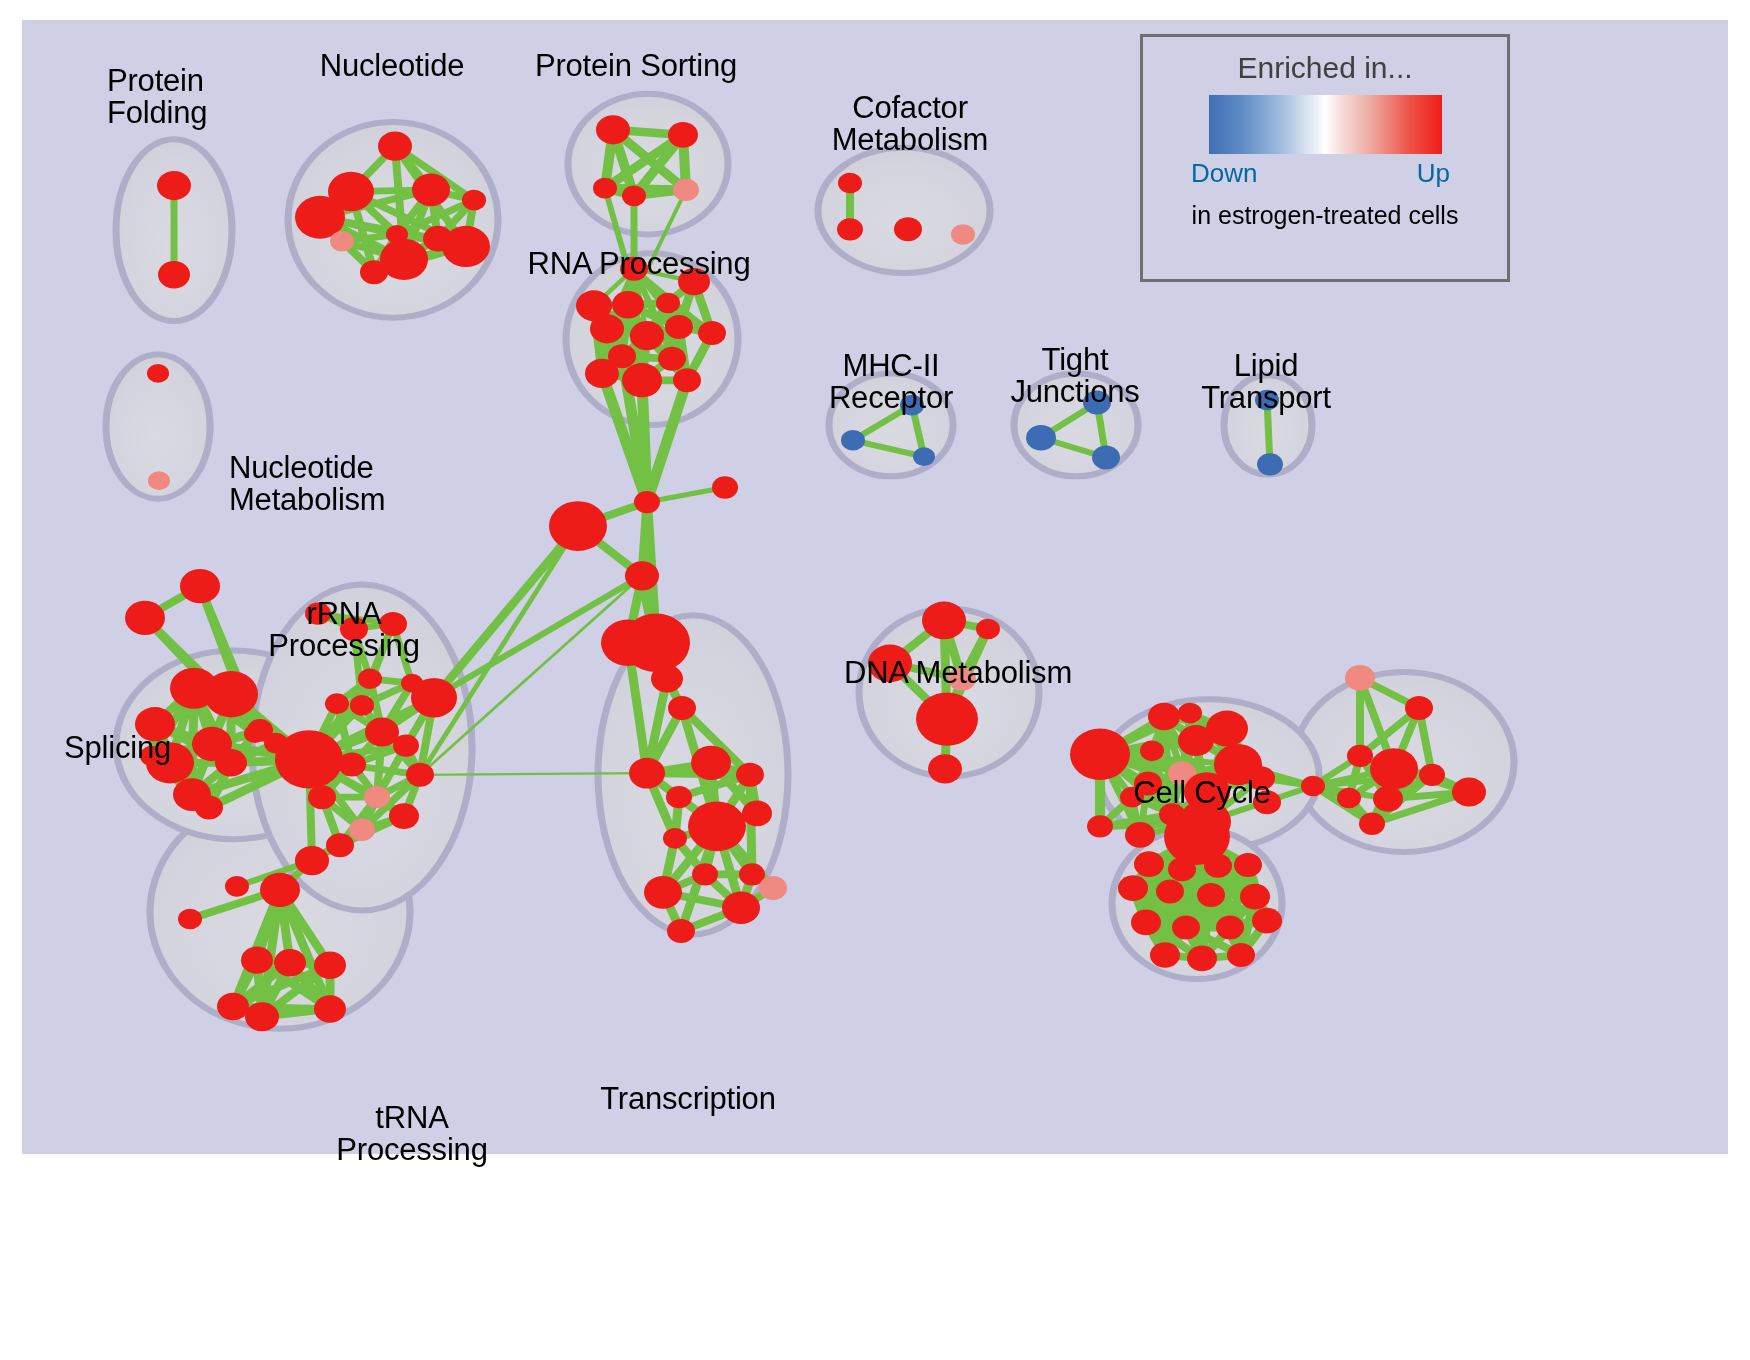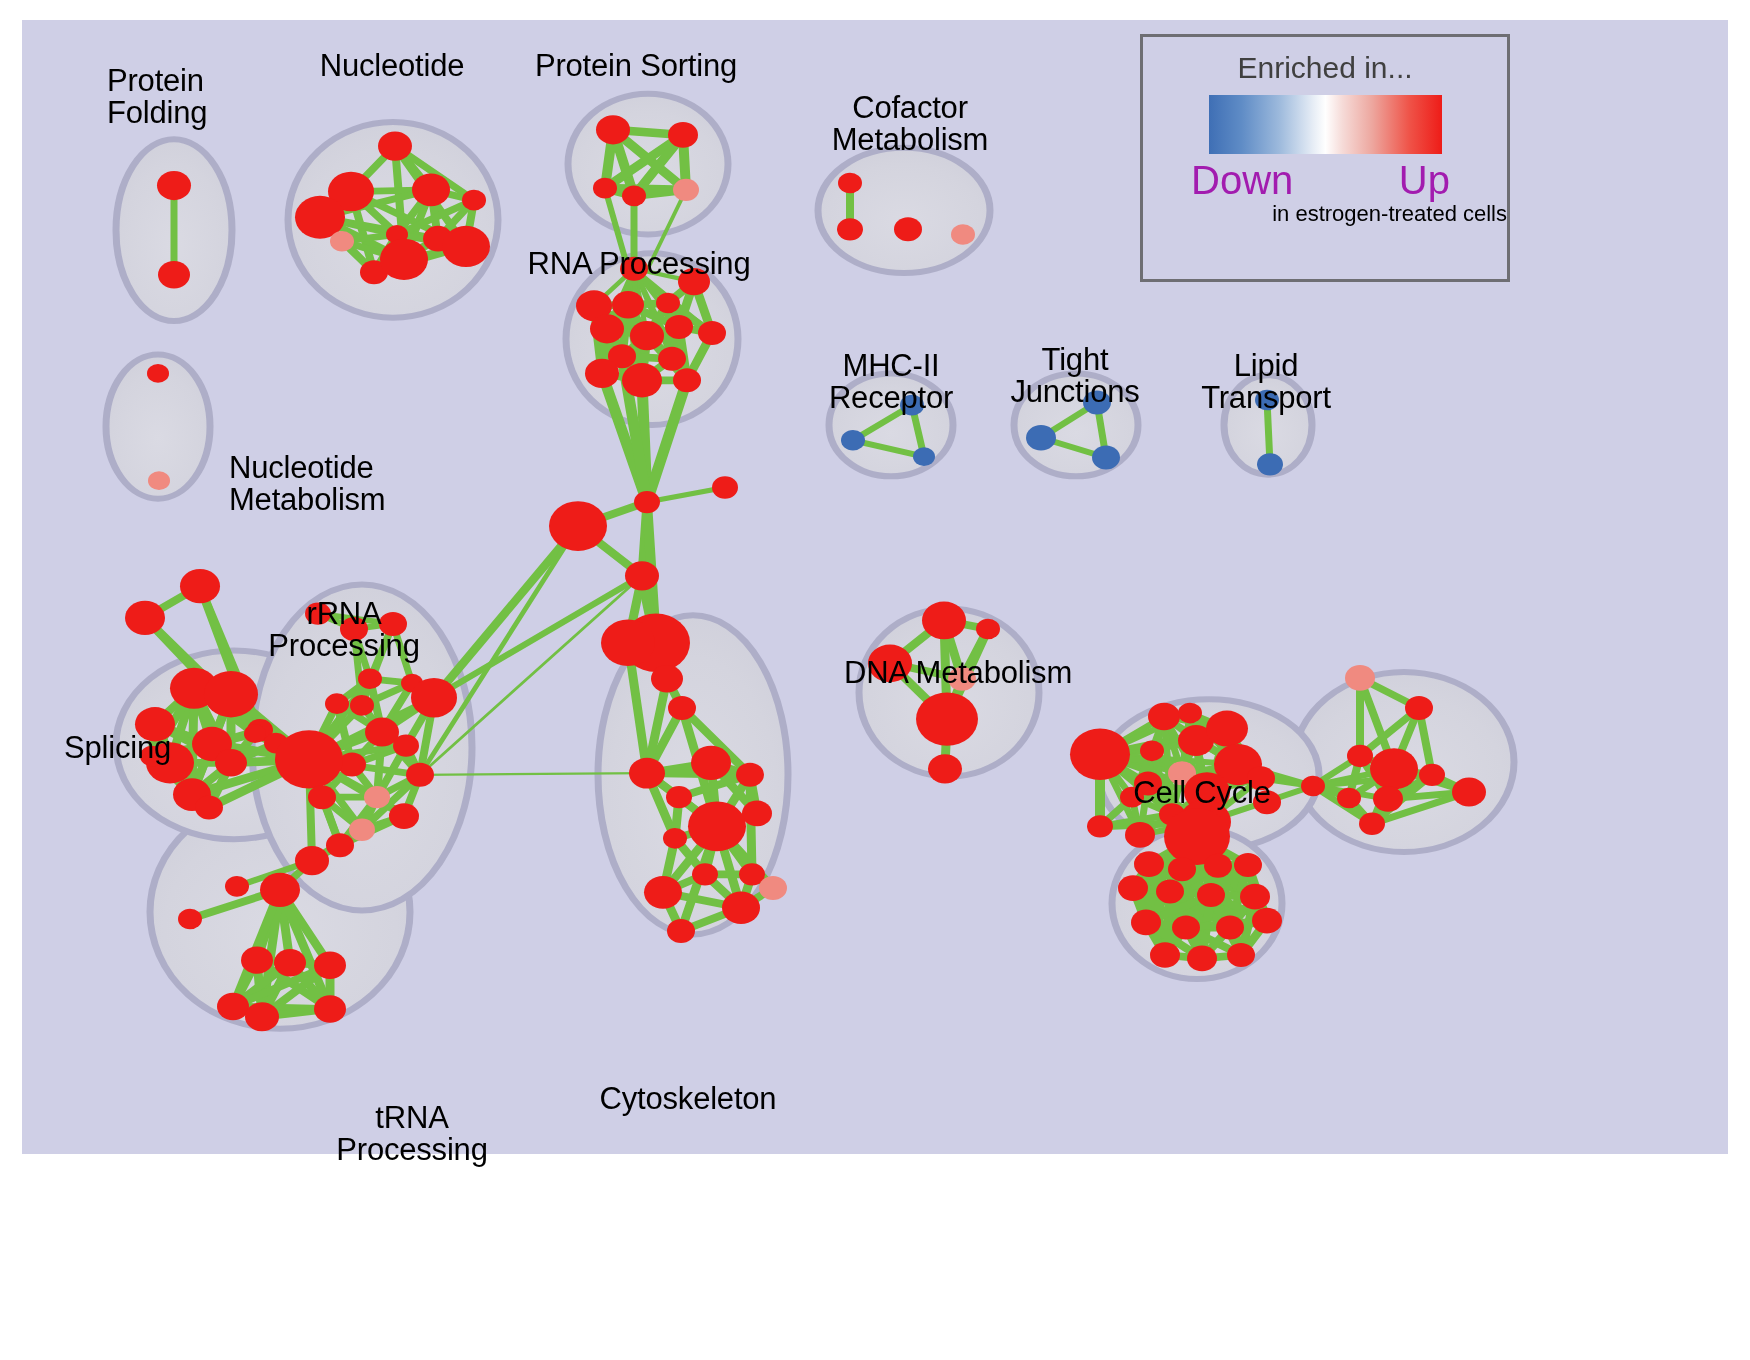--- a/index.html
+++ b/index.html
@@ -8,23 +8,23 @@
   #canvas{position:absolute;left:22px;top:20px;width:1706px;height:1134px;background:#cfcfe6;}
   svg.net{position:absolute;left:0;top:0;width:100%;height:100%;}
   .clabel{position:absolute;color:#000;font-size:31px;line-height:1.04;letter-spacing:-0.2px;white-space:pre;font-family:"Liberation Sans","DejaVu Sans",sans-serif;}
   .clabel.c{text-align:center;transform:translateX(-50%);}
   #legend{position:absolute;left:1118px;top:14px;width:370px;height:248px;
           background:#cfcfe6;border:3px solid #6e6e73;box-sizing:border-box;}
   #legend .ttl{text-align:center;font-size:30px;color:#404040;margin-top:14px;}
   #legend .bar{margin:10px auto 0;width:233px;height:59px;
       background:linear-gradient(90deg,#3f6fb5 0%,#5f8cc6 14%,#9cb9dc 30%,#e8eef6 45%,#ffffff 50%,#f6dcd9 57%,#eda79f 70%,#ef5348 86%,#ee1c18 100%);}
   #legend .ends{position:relative;height:40px;margin-top:4px;}
-  #legend .ends span{position:absolute;font-size:40px;color:#a21caf;}
+  #legend .ends span{position:absolute;font-size:26px;color:#0369a1;}
   #legend .dn{left:48px;} #legend .up{right:57px;}
-  #legend .sub{text-align:right;font-size:22px;color:#000;line-height:1.16;margin-top:3px;}
+  #legend .sub{text-align:center;font-size:25px;color:#000;line-height:1.16;margin-top:3px;}
 </style>
 </head>
 <body>
 
 <div id="stage">
   <div id="canvas">
 
     <svg class="net" viewBox="0 0 1706 1322" preserveAspectRatio="none">
       <defs>
         <radialGradient id="ellg" cx="50%" cy="58%" r="62%">
@@ -801,21 +801,21 @@
 Receptor</div>
     <div class="clabel c" style="left:1053px;top:324px;">Tight
 Junctions</div>
     <div class="clabel c" style="left:1244px;top:330px;">Lipid
 Transport</div>
     <div class="clabel" style="left:42px;top:712px;">Splicing</div>
     <div class="clabel c" style="left:322px;top:578px;">rRNA
 Processing</div>
     <div class="clabel c" style="left:390px;top:1082px;">tRNA
 Processing</div>
-    <div class="clabel c" style="left:666px;top:1063px;">Cytoskeleton</div>
+    <div class="clabel c" style="left:666px;top:1063px;">Transcription</div>
     <div class="clabel c" style="left:936px;top:637px;">DNA Metabolism</div>
     <div class="clabel c" style="left:1180px;top:757px;">Cell Cycle</div>
 
     <div id="legend">
       <div class="ttl">Enriched in...</div>
       <div class="bar"></div>
       <div class="ends">
         <span class="dn">Down</span>
         <span class="up">Up</span>
       </div>

